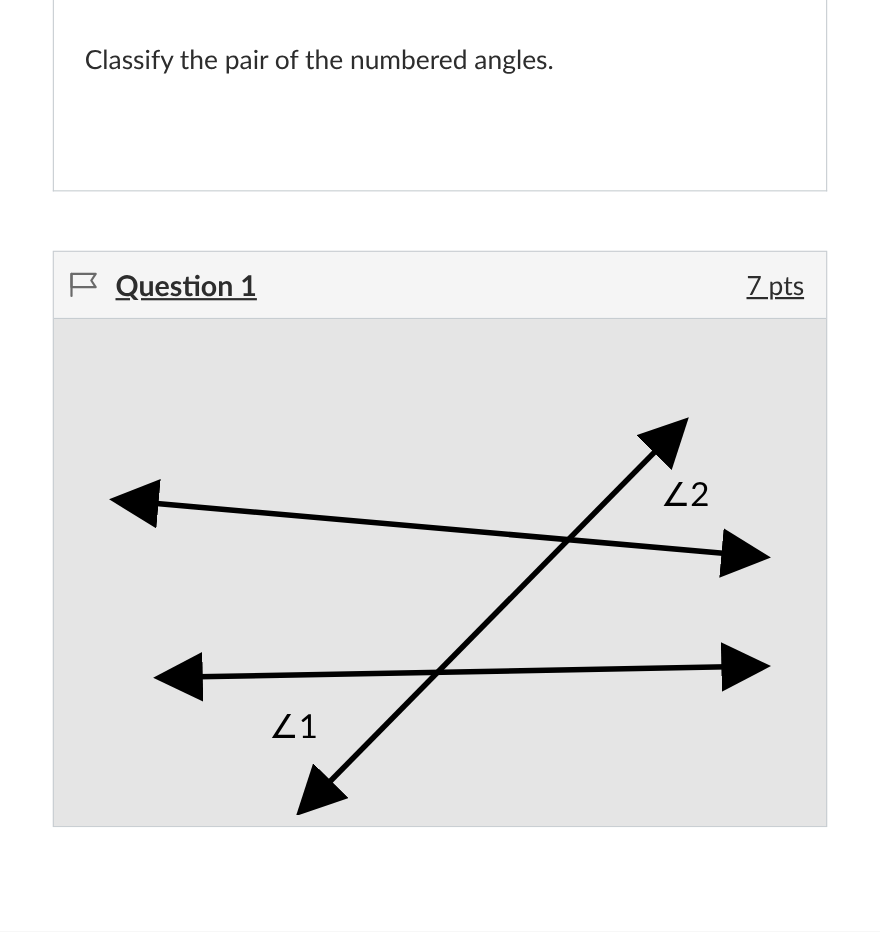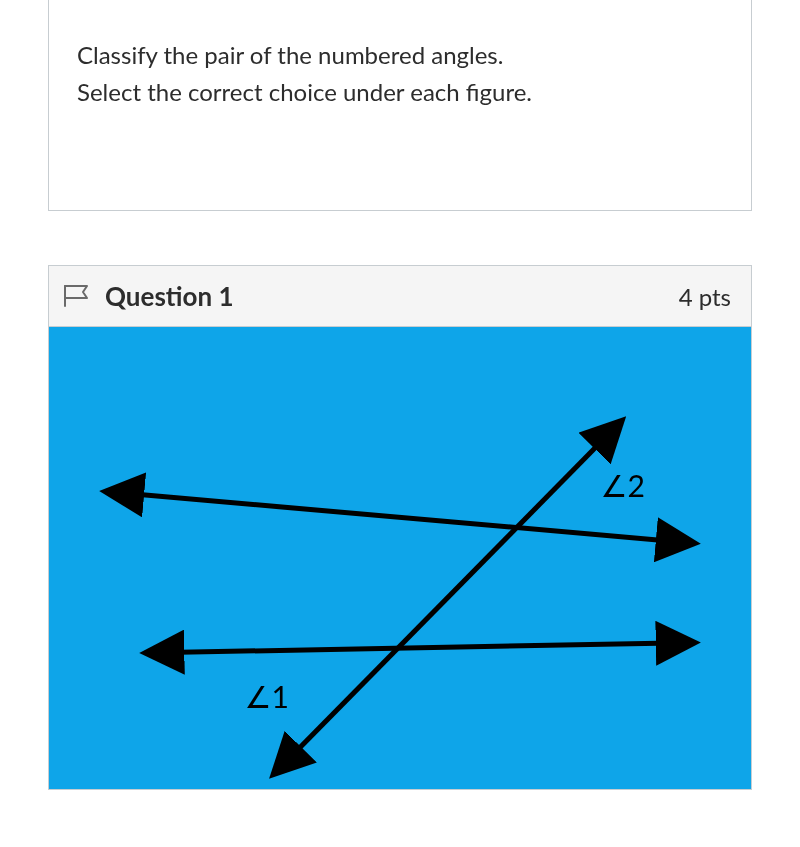--- a/index.html
+++ b/index.html
@@ -16,21 +16,22 @@
       border-top: none;
       padding: 36px 28px 100px 28px;
       line-height: 1.55;
     }
     .spacer {
       height: 54px;
     }
     .question-card {
       margin: 0 48px;
       border: 1px solid #c7cdd1;
-      background: #0ea5e9;
+      background: #e5e5e5;
+      text-decoration: underline;
     }
     .question-header {
       display: flex;
       align-items: center;
       background: #f5f5f5;
       border-bottom: 1px solid #c7cdd1;
       padding: 14px 20px 14px 14px;
     }
     .flag-icon {
       width: 28px;
@@ -61,35 +62,34 @@
       font-family: "Lato", "Helvetica Neue", Arial, sans-serif;
       font-size: 30px;
       fill: #000;
     }
   </style>
 </head>
 <body>
 
 <div class="instruction-box">
   <div>Classify the pair of the numbered angles.</div>
-  <div>Select the correct choice under each figure.</div>
 </div>
 
 <div class="spacer"></div>
 
 <div class="question-card">
   <div class="question-header">
     <span class="flag-icon">
       <svg viewBox="0 0 28 24" width="28" height="24">
         <path d="M2 2 L2 22" stroke="#6a6a6a" stroke-width="2" fill="none" stroke-linecap="round"></path>
         <path d="M2 2 L24 2 L20 8 L24 14 L2 14 Z" fill="none" stroke="#6a6a6a" stroke-width="2" stroke-linejoin="round"></path>
       </svg>
     </span>
     <span class="question-title">Question 1</span>
-    <span class="question-points">4 pts</span>
+    <span class="question-points">7 pts</span>
   </div>
   <div class="figure-area">
     <svg class="figure-svg" viewBox="0 0 660 380">
       <defs>
         <marker id="arrowEnd" viewBox="0 0 12 12" refX="8" refY="6" markerWidth="9" markerHeight="9" orient="auto-start-reverse">
           <path d="M0 0 L12 6 L0 12 Z" fill="#000"></path>
         </marker>
       </defs>
 
       <line x1="45" y1="95" x2="615" y2="145" stroke="#000" stroke-width="5" marker-start="url(#arrowEnd)" marker-end="url(#arrowEnd)"></line>

